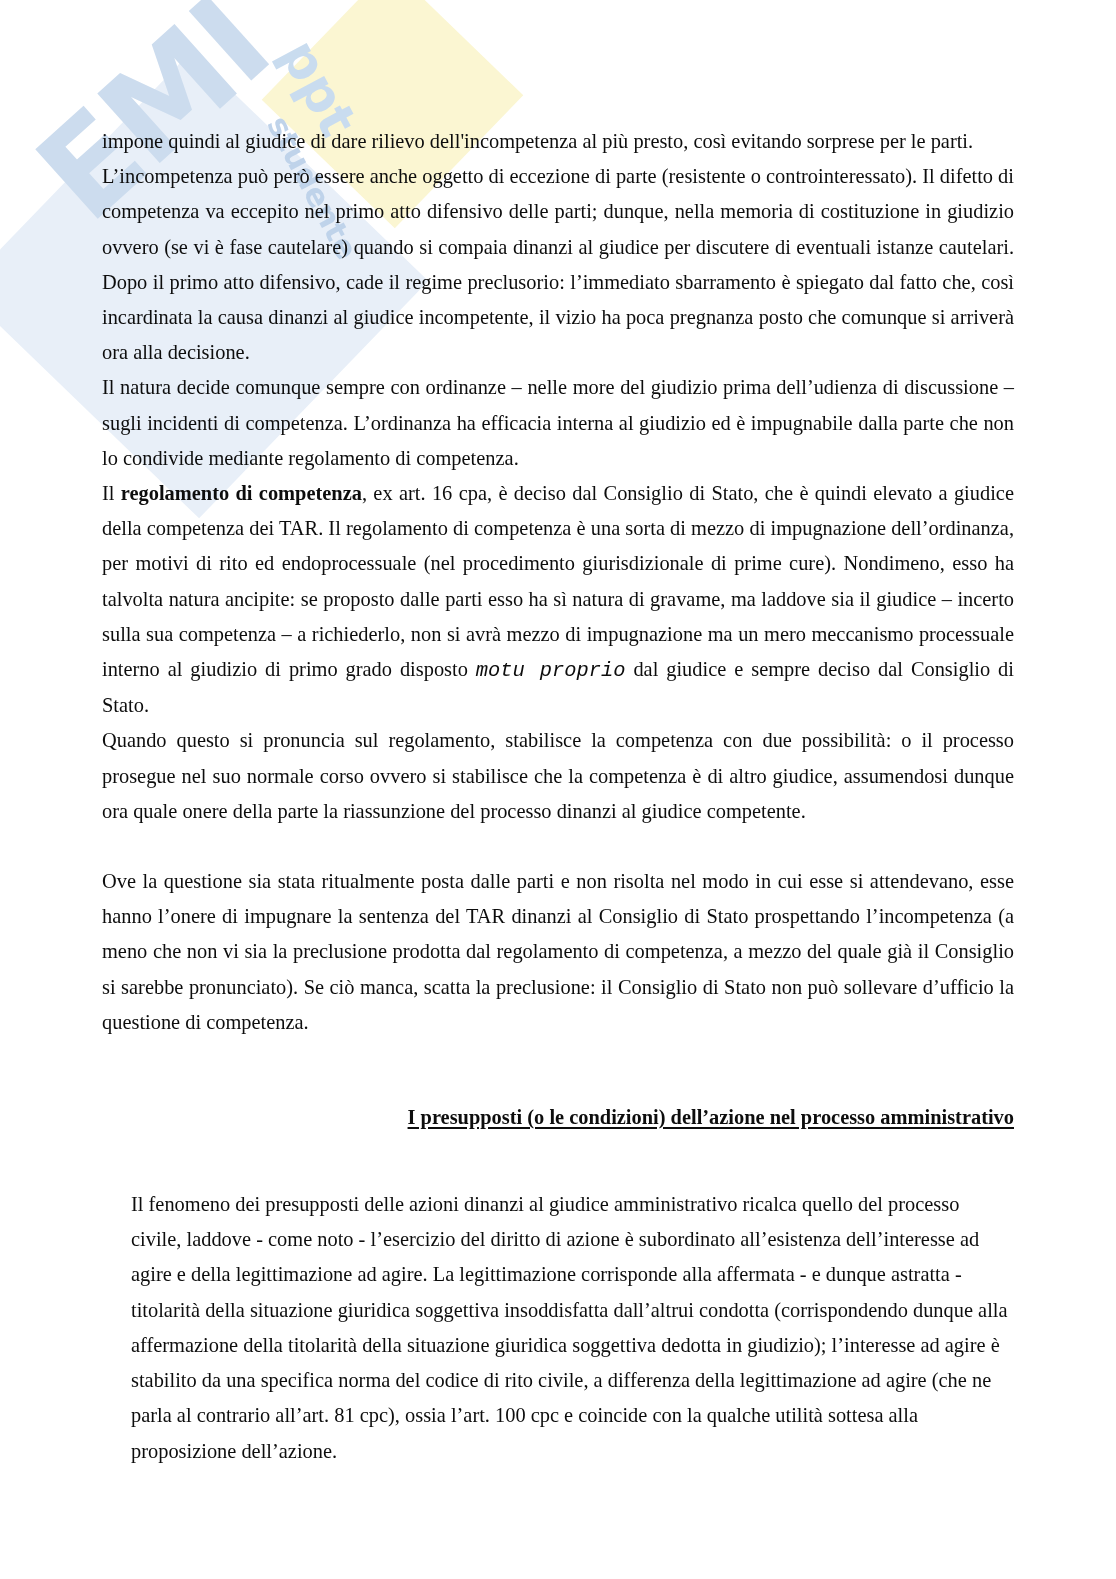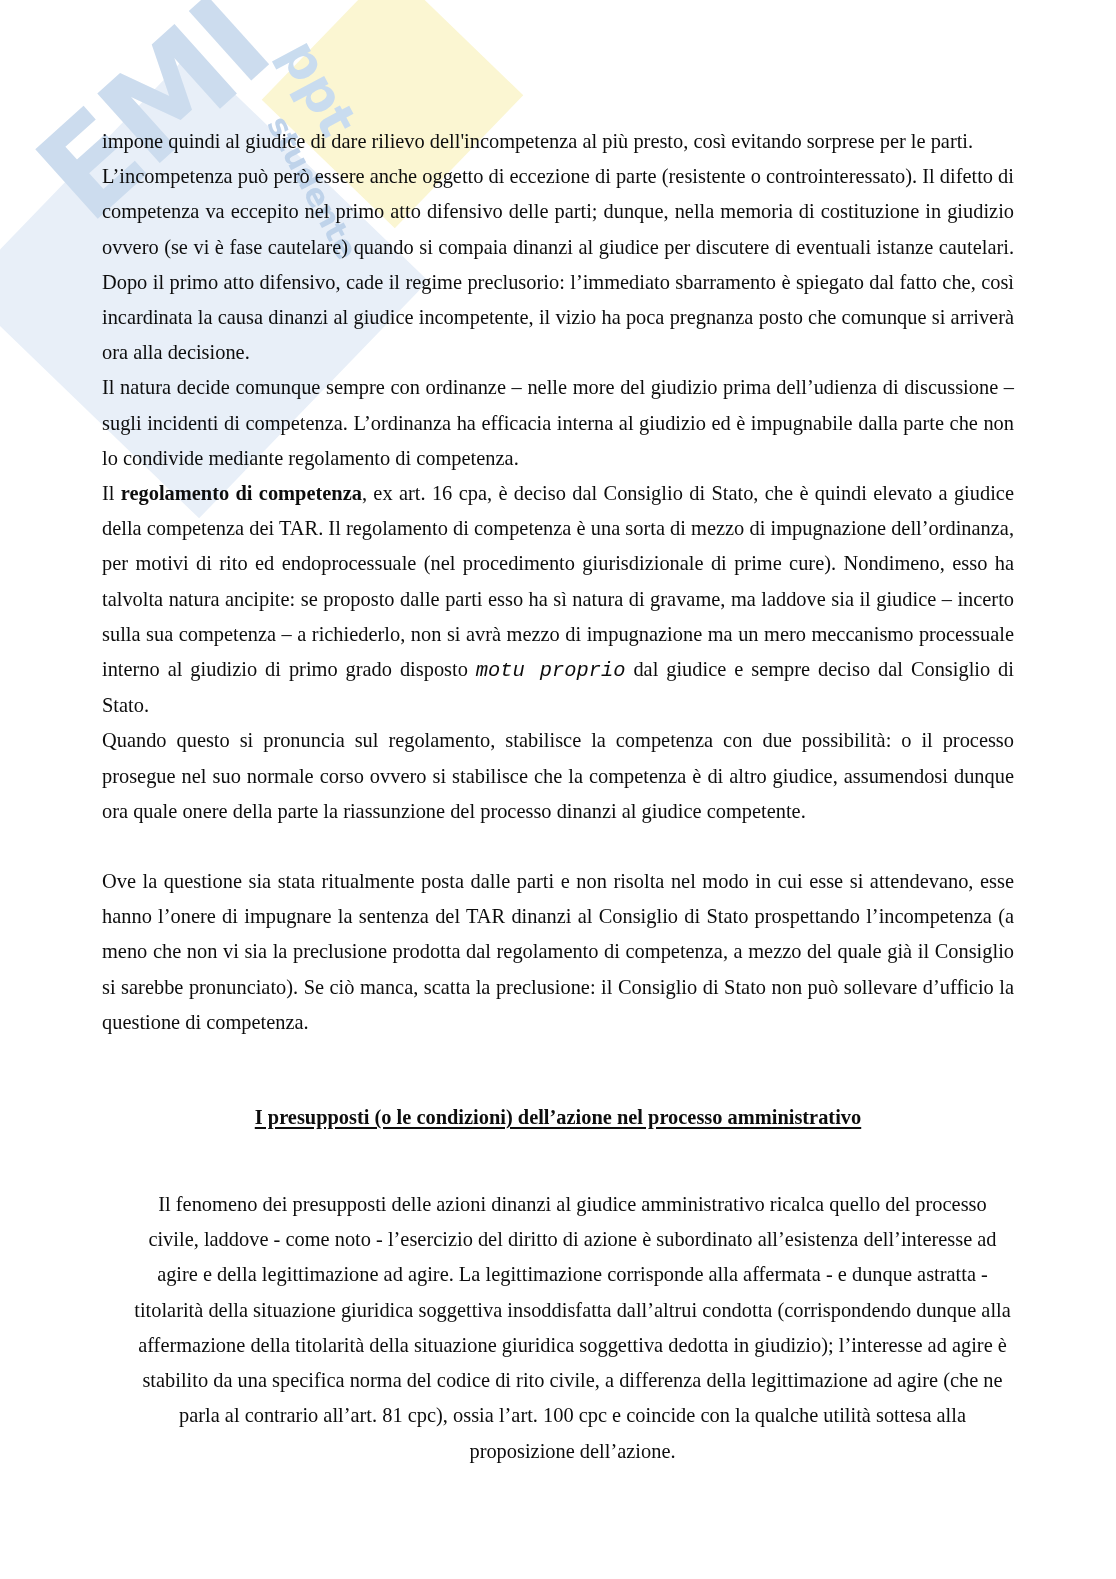--- a/index.html
+++ b/index.html
@@ -102,42 +102,42 @@
   p.para {
     margin: 0;
     font-size: 20.4px;
     line-height: 35.2px;
     text-align: justify;
     text-justify: inter-word;
     -webkit-hyphens: none;
     hyphens: none;
   }
   p.para.last-left {
-    text-align: center;
+    text-align: left;
     margin-left: 29px;
   }
 
   .spacer-para {
     height: 35px;
   }
   .spacer-head-before {
     height: 62px;
   }
   .spacer-head-after {
     height: 55px;
   }
 
   h2.heading {
     margin: 0;
     font-size: 20.4px;
     line-height: 30px;
     font-weight: bold;
     text-decoration: underline;
     text-underline-offset: 3px;
-    text-align: center;
+    text-align: right;
     white-space: nowrap;
   }
 
   .u { text-underline-offset: 2px; }
   .b { font-weight: normal; }
   .i { font-style: italic; font-family: Liberation Mono, monospace; }
   .bu { font-weight: bold; text-underline-offset: 2px; }
 </style>
 </head>
 <body>

